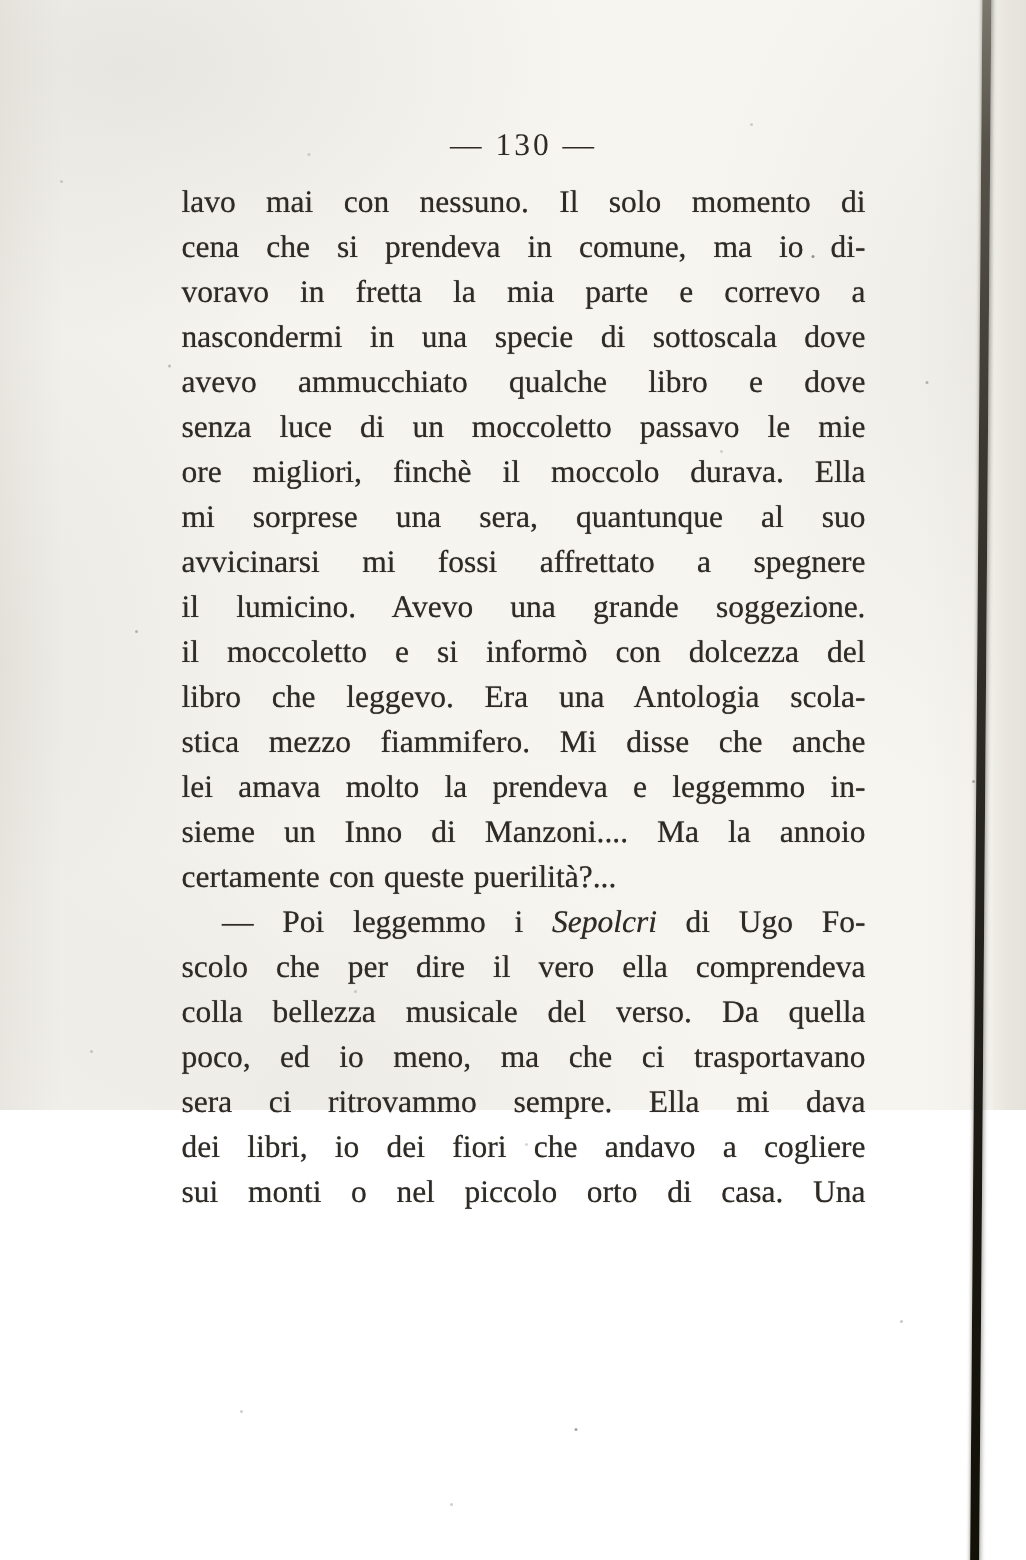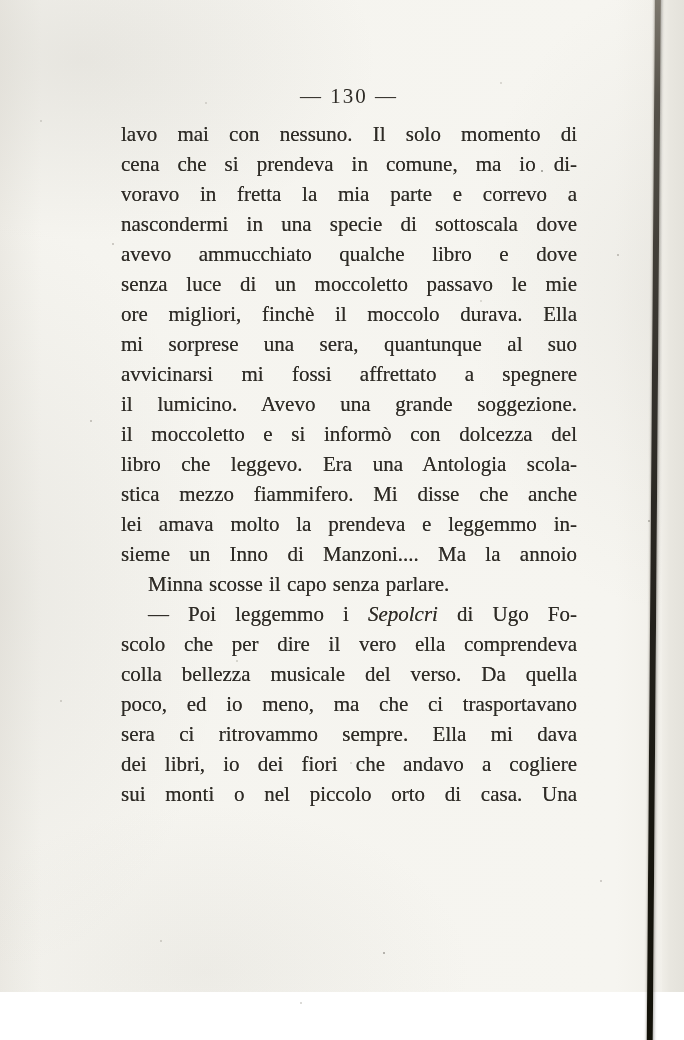--- a/index.html
+++ b/index.html
@@ -6,21 +6,21 @@
     margin: 0;
     padding: 0;
     width: 684px;
     height: 1040px;
     overflow: hidden;
     font-family: "Liberation Serif", "DejaVu Serif", serif;
   }
   .scan {
     position: relative;
     width: 684px;
-    height: 992px;
+    height: 740px;
     background:
       radial-gradient(ellipse 420px 260px at 12% 6%, rgba(168,164,154,0.18), rgba(168,164,154,0) 70%),
       radial-gradient(ellipse 300px 500px at 0% 60%, rgba(170,166,156,0.14), rgba(170,166,156,0) 75%),
       radial-gradient(ellipse 380px 240px at 30% 98%, rgba(175,171,160,0.12), rgba(175,171,160,0) 70%),
       radial-gradient(ellipse 260px 420px at 97% 30%, rgba(160,156,146,0.10), rgba(160,156,146,0) 75%),
       linear-gradient(90deg, #eceae4 0%, #f5f4ef 6%, #f6f5f0 90%, #efede7 100%);
   }
   
   .outer-strip {
     position: absolute;
@@ -131,21 +131,21 @@
       <div class="line justify"><span>senza luce di un moccoletto passavo le mie</span></div>
       <div class="line justify"><span>ore migliori, finchè il moccolo durava. Ella</span></div>
       <div class="line justify"><span>mi sorprese una sera, quantunque al suo</span></div>
       <div class="line justify"><span>avvicinarsi mi fossi affrettato a spegnere</span></div>
       <div class="line justify"><span>il lumicino. Avevo una grande soggezione.</span></div>
       <div class="line justify"><span>il moccoletto e si informò con dolcezza del</span></div>
       <div class="line justify"><span>libro che leggevo. Era una Antologia scola-</span></div>
       <div class="line justify"><span>stica mezzo fiammifero. Mi disse che anche</span></div>
       <div class="line justify"><span>lei amava molto la prendeva e leggemmo in-</span></div>
       <div class="line justify"><span>sieme un Inno di Manzoni.... Ma la annoio</span></div>
-      <div class="line noj indent"><span>Minna scosse il capo senza parlare.</span></div>
+      <div class="line noj"><span>certamente con queste puerilità?...</span></div>
       <div class="line justify indent"><span>— Poi leggemmo i </span><span class="italic">Sepolcri</span><span> di Ugo Fo-</span></div>
       <div class="line justify"><span>scolo che per dire il vero ella comprendeva</span></div>
       <div class="line justify"><span>colla bellezza musicale del verso. Da quella</span></div>
       <div class="line justify"><span>poco, ed io meno, ma che ci trasportavano</span></div>
       <div class="line justify"><span>sera ci ritrovammo sempre. Ella mi dava</span></div>
       <div class="line justify"><span>dei libri, io dei fiori che andavo a cogliere</span></div>
       <div class="line justify"><span>sui monti o nel piccolo orto di casa. Una</span></div>
     </div>
 </div>
 

